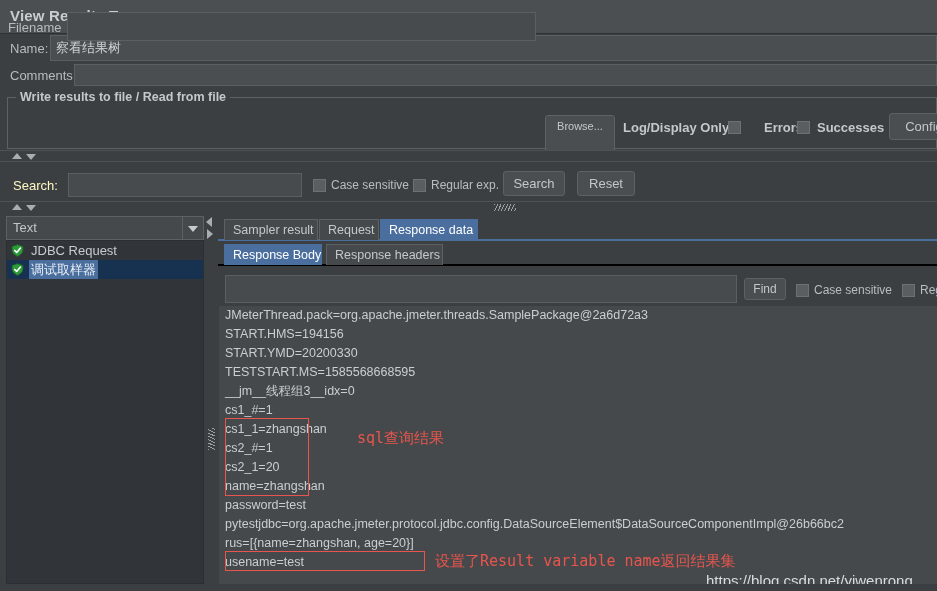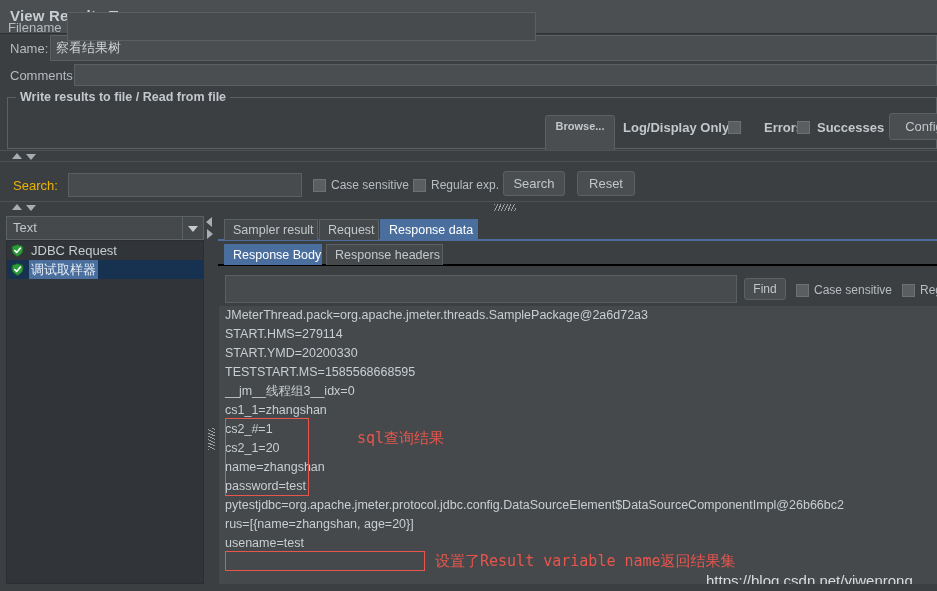--- a/index.html
+++ b/index.html
@@ -85,21 +85,21 @@
     border-radius: 3px;
     color: #c2c7cb;
     font-size: 12px;
     text-align: center;
     box-sizing: border-box;
     cursor: default;
     user-select: none;
   }
   .btn-browse {
     position: absolute; left: 545px; top: 115px; width: 70px; height: 40px;
-    line-height: 21px; font-size: 11px; font-weight: bold;
+    line-height: 21px; font-size: 11px;
   }
   .logdisplay-lbl {
     position: absolute; left: 623px; top: 120px;
     font-size: 13px; font-weight: bold; color: #c3c8cc;
   }
   .cb {
     position: absolute;
     width: 13px; height: 13px;
     background: #5a5e60;
     border: 1px solid #6d7173;
@@ -141,21 +141,21 @@
     background: repeating-linear-gradient(115deg,
        #9aa0a4 0px, #9aa0a4 1px, transparent 1px, transparent 3px);
   }
 
   
   .searchrow {
     position: absolute; left: 0; top: 161px; width: 937px; height: 40px;
     background: #3c3f41;
     border-top: 1px solid #4e5254;
   }
-  .search-lbl { position: absolute; left: 13px; top: 16px; font-size: 13px; color: #eab308; }
+  .search-lbl { position: absolute; left: 13px; top: 16px; font-size: 13px; color: #fef9c3; }
   .search-field {
     position: absolute; left: 68px; top: 11px; width: 234px; height: 24px;
     background: #474b4d; border: 1px solid #5a5f61; box-sizing: border-box;
   }
   .cb-case1 { left: 313px; top: 17px; }
   .lbl-case1 { position: absolute; left: 331px; top: 16px; font-size: 12px; color: #b8bdc1; }
   .cb-re1 { left: 413px; top: 17px; }
   .lbl-re1 { position: absolute; left: 431px; top: 16px; font-size: 12px; color: #b8bdc1; }
   .btn-search {
     position: absolute; left: 503px; top: 171px; width: 62px; height: 25px;
@@ -420,24 +420,25 @@
       <div class="find-field"></div>
       <div class="btn btn-find">Find</div>
       <div class="cb cb-case2"></div>
       <span class="lbl-case2">Case sensitive</span>
       <div class="cb cb-re2"></div>
       <span class="lbl-re2">Regul</span>
     </div>
 
     <div class="respbody">
       <div class="respline">JMeterThread.pack=org.apache.jmeter.threads.SamplePackage@2a6d72a3</div>
-      <div class="respline">START.HMS=279114</div>
+      <div class="respline">START.HMS=194156</div>
       <div class="respline">START.YMD=20200330</div>
       <div class="respline">TESTSTART.MS=1585568668595</div>
       <div class="respline">__jm__线程组3__idx=0</div>
+      <div class="respline">cs1_#=1</div>
       <div class="respline">cs1_1=zhangshan</div>
       <div class="respline">cs2_#=1</div>
       <div class="respline">cs2_1=20</div>
       <div class="respline">name=zhangshan</div>
       <div class="respline">password=test</div>
       <div class="respline">pytestjdbc=org.apache.jmeter.protocol.jdbc.config.DataSourceElement$DataSourceComponentImpl@26b66bc2</div>
       <div class="respline">rus=[{name=zhangshan, age=20}]</div>
       <div class="respline">usename=test</div>
 
       <div class="redbox redbox-1"></div>

